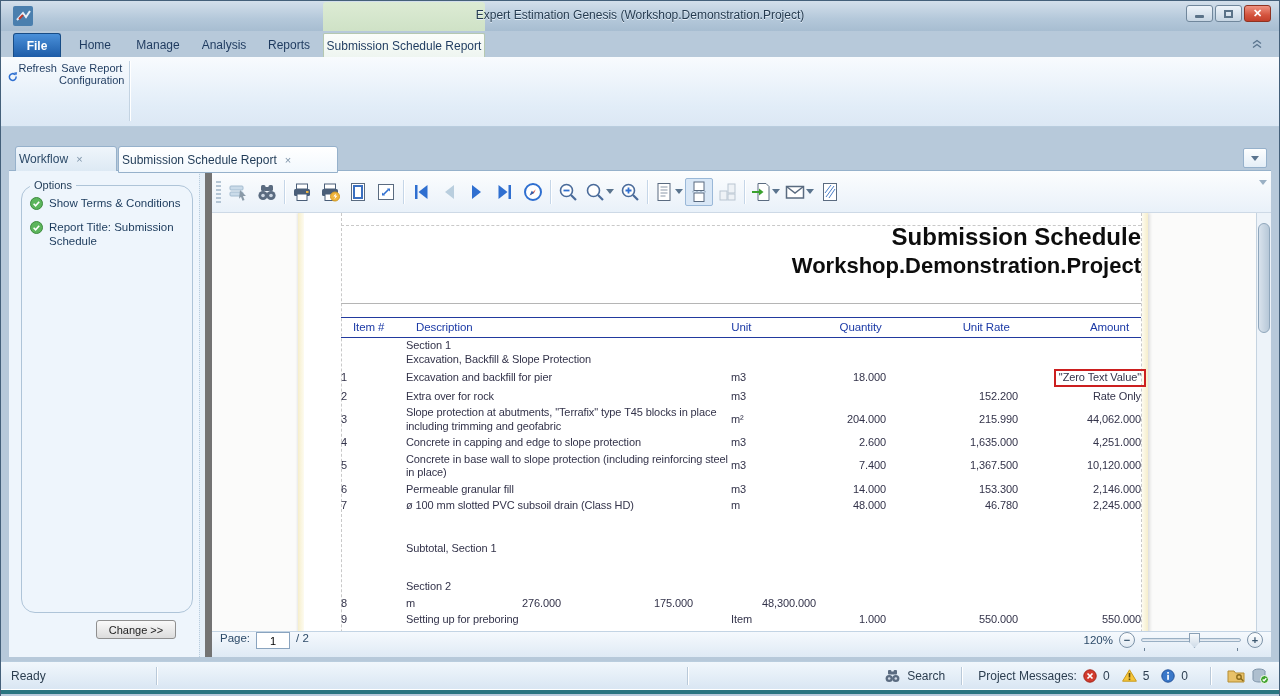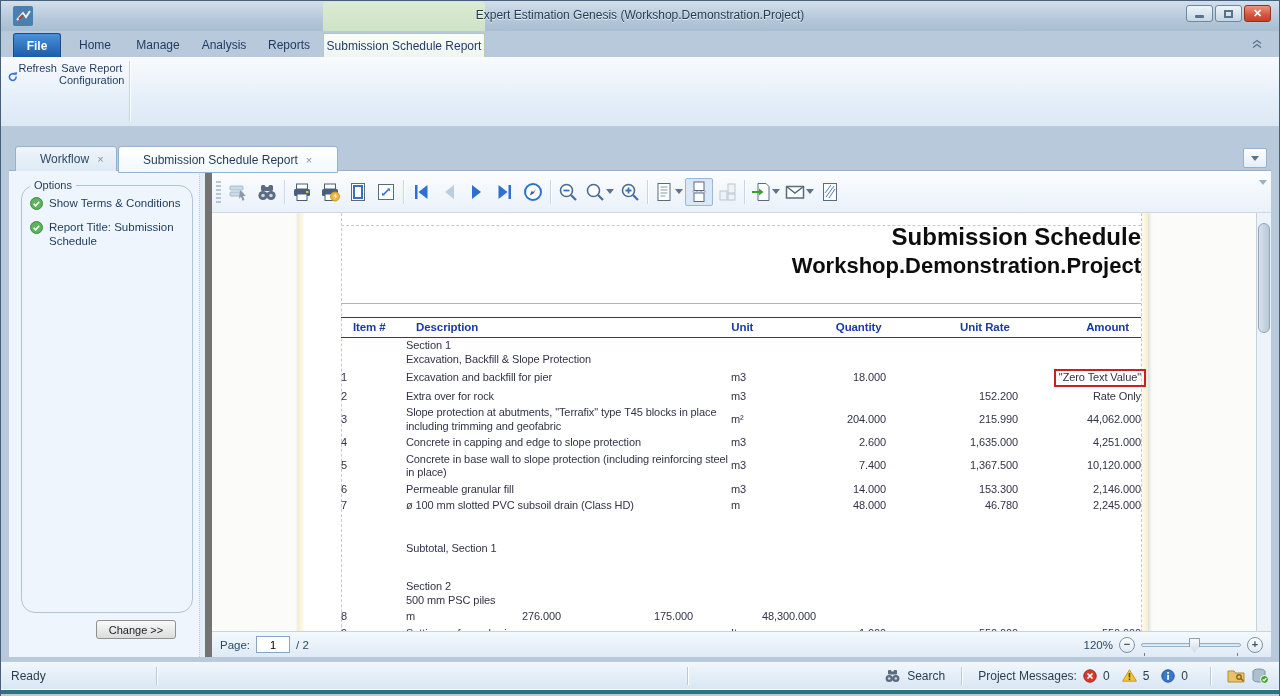--- a/index.html
+++ b/index.html
@@ -37,21 +37,21 @@
     background:linear-gradient(#f8fbfe,#e2edf8 70%,#dce8f4);border-bottom:1px solid #b9cdde}
   .rbtn{position:absolute;top:3px;height:62px;display:flex;flex-direction:row;align-items:flex-start;font-size:11px;color:#1e3a5f}
   .rbtn .rlabel{margin-top:2px;text-align:center;line-height:12px}
   .rbtn-refresh{left:6px;width:50px}
   .rbtn-save{left:58px;width:64px}
   .rib-sep{position:absolute;left:128px;top:60px;width:1px;height:60px;background:#c3d3e2;box-shadow:1px 0 0 #fff}
 
   
   .doc-area{position:absolute;left:8px;top:142px;right:8px;height:28px;border-bottom:1px solid #96b1cb}
   .dtab{position:absolute;top:3px;height:26px;border:1px solid #96b1cb;border-radius:3px 3px 0 0;
-    display:flex;align-items:center;font-size:12px;color:#2c4a68;padding:0 24px;gap:8px}
+    display:flex;align-items:center;font-size:12px;color:#2c4a68;padding:0 3px;gap:8px}
   .dtab-workflow{left:6px;width:102px;background:linear-gradient(#eff5fb,#dde9f4)}
   .dtab-active{left:109px;width:220px;background:linear-gradient(#ffffff,#f2f8fd);height:27px;color:#1f3a56;z-index:2}
   .close-icon{font-size:11px;color:#7d93a8;line-height:10px}
   .close-icon::before{content:'×'}
   .dtab-dd{position:absolute;right:4px;top:5px;width:24px;height:20px;border:1px solid #96b1cb;border-radius:2px;
     background:linear-gradient(#fdfefe,#e4eef7);display:flex;align-items:center;justify-content:center}
   .caret{width:0;height:0;border-left:4px solid transparent;border-right:4px solid transparent;border-top:5px solid #5a748e}
 
   
   .content{position:absolute;left:8px;top:170px;right:8px;height:486px;background:#eef5fc;display:flex}
@@ -85,39 +85,39 @@
   .margin-v-l{position:absolute;left:43px;top:0;bottom:0;border-left:1px dashed #c9c9c9}
   .margin-v-r{position:absolute;left:843px;top:0;bottom:0;border-left:1px dashed #c9c9c9}
   .margin-h{position:absolute;left:43px;width:800px;top:12px;border-top:1px dashed #c9c9c9}
 
   .rcontent{position:absolute;left:43px;top:10px;width:800px;color:#33334a}
   .rtitle1{font-size:24px;font-weight:bold;color:#0d0d0d;text-align:right;line-height:28px}
   .rtitle2{font-size:22px;font-weight:bold;color:#0d0d0d;text-align:right;line-height:26px;margin-top:2px}
   .hr-line{margin-top:24px;border-top:1px solid #b5b5b5}
   .rtable{margin-top:13px;font-size:11px;letter-spacing:-0.1px}
   .rrow{display:flex;align-items:center;line-height:13.5px}
-  .rrow.head{font-weight:bold;font-size:11.5px;color:#1c3aa6;border-top:1px solid #223a9e;border-bottom:1px solid #223a9e;
+  .rrow.head{font-weight:normal;font-size:11.5px;color:#1c3aa6;border-top:1px solid #223a9e;border-bottom:1px solid #223a9e;
     padding:1px 12px;}
   .c{padding:1.5px 0}
   .ci{width:65px}
   .cd{width:325px}
   .cu{width:55px}
   .cq{width:100px;text-align:right}
   .cr{width:132px;text-align:right}
   .ca{width:123px;text-align:right}
   .rrow.spacer1{height:26px}
   .rrow.spacer2{height:22px}
   .zerobox{display:inline-block;border:2px solid #cc1f1f;padding:0 3px;margin-right:-5px}
 
   .vscroll{position:absolute;right:0;top:0;bottom:0;width:15px;background:#edf3f9;border-left:1px solid #c5d3e0}
   .vthumb{position:absolute;left:1px;right:1px;top:10px;height:110px;border:1px solid #8fa6bb;border-radius:6px;
     background:linear-gradient(90deg,#d8e2ec,#b7c8d8)}
 
   .pagebar{height:26px;background:linear-gradient(#f5f9fd,#dfeaf5);border-top:1px solid #c3d4e4;
-    display:flex;align-items:center;font-size:11.5px;color:#2c4a68;padding:12px 8px}
+    display:flex;align-items:flex-start;font-size:11.5px;color:#2c4a68;padding:0 8px}
   .page-input{width:34px;height:17px;border:1px solid #8aa4bf;text-align:center;font-size:11px;margin:0 6px;
     font-family:"Liberation Sans",sans-serif;background:#fff}
   .zoom-cluster{margin-left:auto;display:flex;align-items:center;gap:6px}
   .zbtn{width:16px;height:16px;border:1px solid #7d93a8;border-radius:50%;background:linear-gradient(#fdfefe,#dfe9f2);
     display:flex;align-items:center;justify-content:center;font-size:11px;font-weight:bold;color:#3a566e;line-height:1}
   .ztrack{position:relative;width:100px;height:4px;border:1px solid #9ab0c4;border-radius:2px;background:linear-gradient(#cfdae4,#eef3f8)}
   .ztick{position:absolute;top:9px;width:1px;height:3px;background:#6a8096}
   .zthumb{position:absolute;left:47px;top:-6px;width:11px;height:15px;border:1px solid #8aa0b5;
     background:linear-gradient(#f8fafc,#cfdce8);clip-path:polygon(0 0,100% 0,100% 60%,50% 100%,0 60%)}
 
@@ -490,21 +490,20 @@
                     <div class="c cu"></div>
                     <div class="c cq"></div>
                     <div class="c cr"></div>
                     <div class="c ca"></div>
                   </div>
                   <div class="rrow spacer2"></div>
                   <div class="rrow group">
                     <div class="c ci"></div>
                     <div class="c cd">
                       <div>Section 2</div>
-                      <div>500 mm PSC piles</div>
                     </div>
                     <div class="c cu"></div>
                     <div class="c cq"></div>
                     <div class="c cr"></div>
                     <div class="c ca"></div>
                   </div>
                   <div class="rrow item">
                     <div class="c ci">8</div>
                     <div class="c cu">m</div>
                     <div class="c cq">276.000</div>

